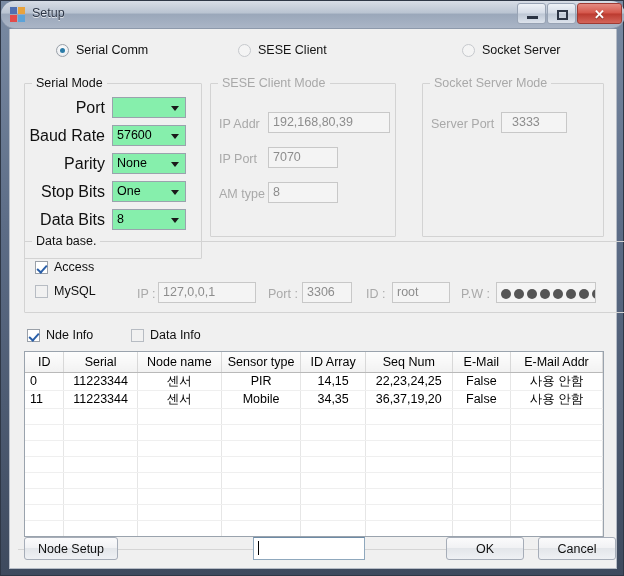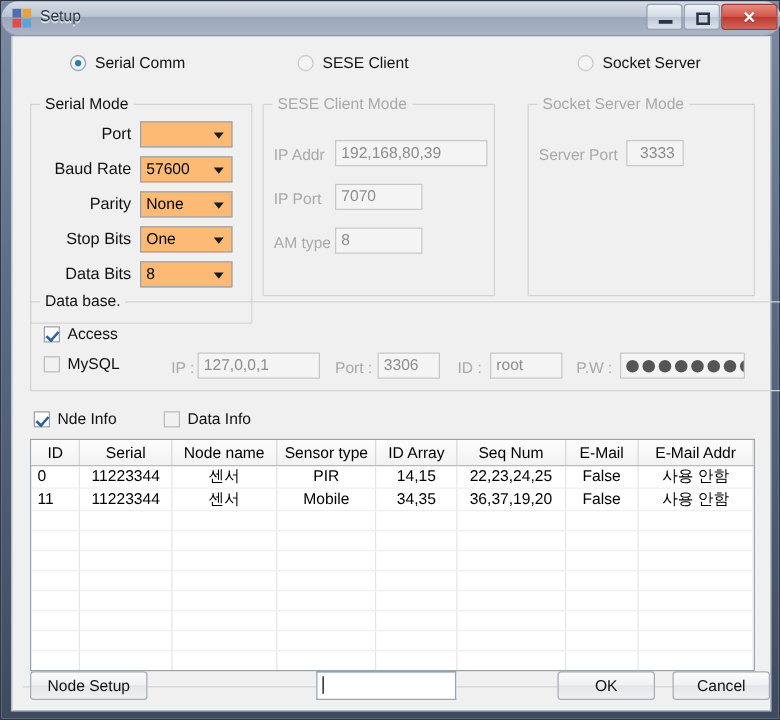--- a/index.html
+++ b/index.html
@@ -115,26 +115,26 @@
     padding: 0 4px;
     font-size: 12.5px; color: #101010;
     white-space: nowrap;
   }
   .group.disabled > .caption { color: #a9a9a9; }
 
   
   .frow { position: absolute; height: 21px; }
   .frow .flabel {
     position: absolute; right: 100%; margin-right: 7px; top: 2px;
-    font-size: 13px; color:#101010; white-space: nowrap;
+    font-size: 16px; color:#101010; white-space: nowrap;
   }
   .combo {
     width: 74px; height: 21px;
     border: 1px solid #9aa3ad;
-    background: #fdba74;
+    background: #86efac;
     position: relative;
     font-size: 12.5px; color:#000;
   }
   .combo .val { position:absolute; left:4px; top:2px; }
   .combo .arrow {
     position: absolute; right: 6px; top: 8px;
     width: 0; height: 0;
     border-left: 4px solid transparent;
     border-right: 4px solid transparent;
     border-top: 5px solid #1a1a1a;
@@ -343,21 +343,21 @@
       <div class="tinput" style="left:57px; top:63px; width:70px;">7070</div>
 
       <span class="tlabel" style="left:8px; top:103px;">AM type</span>
       <div class="tinput" style="left:57px; top:98px; width:70px;">8</div>
     </div>
 
     <div class="group disabled" style="left:412px; top:54px; width:182px; height:154px;">
       <span class="caption">Socket Server Mode</span>
 
       <span class="tlabel" style="left:8px; top:33px;">Server Port</span>
-      <div class="tinput" style="left:78px; top:28px; width:46px;padding-left:10px;">3333</div>
+      <div class="tinput" style="left:78px; top:28px; width:66px;padding-left:10px;">3333</div>
     </div>
 
     <div class="group" style="left:14px; top:212px; width:608px; height:72px;">
       <span class="caption">Data base.</span>
 
       <div class="chk-item" style="left:10px; top:18px;">
         <span class="cbox checked"></span>
         <span class="lbl">Access</span>
       </div>
 

